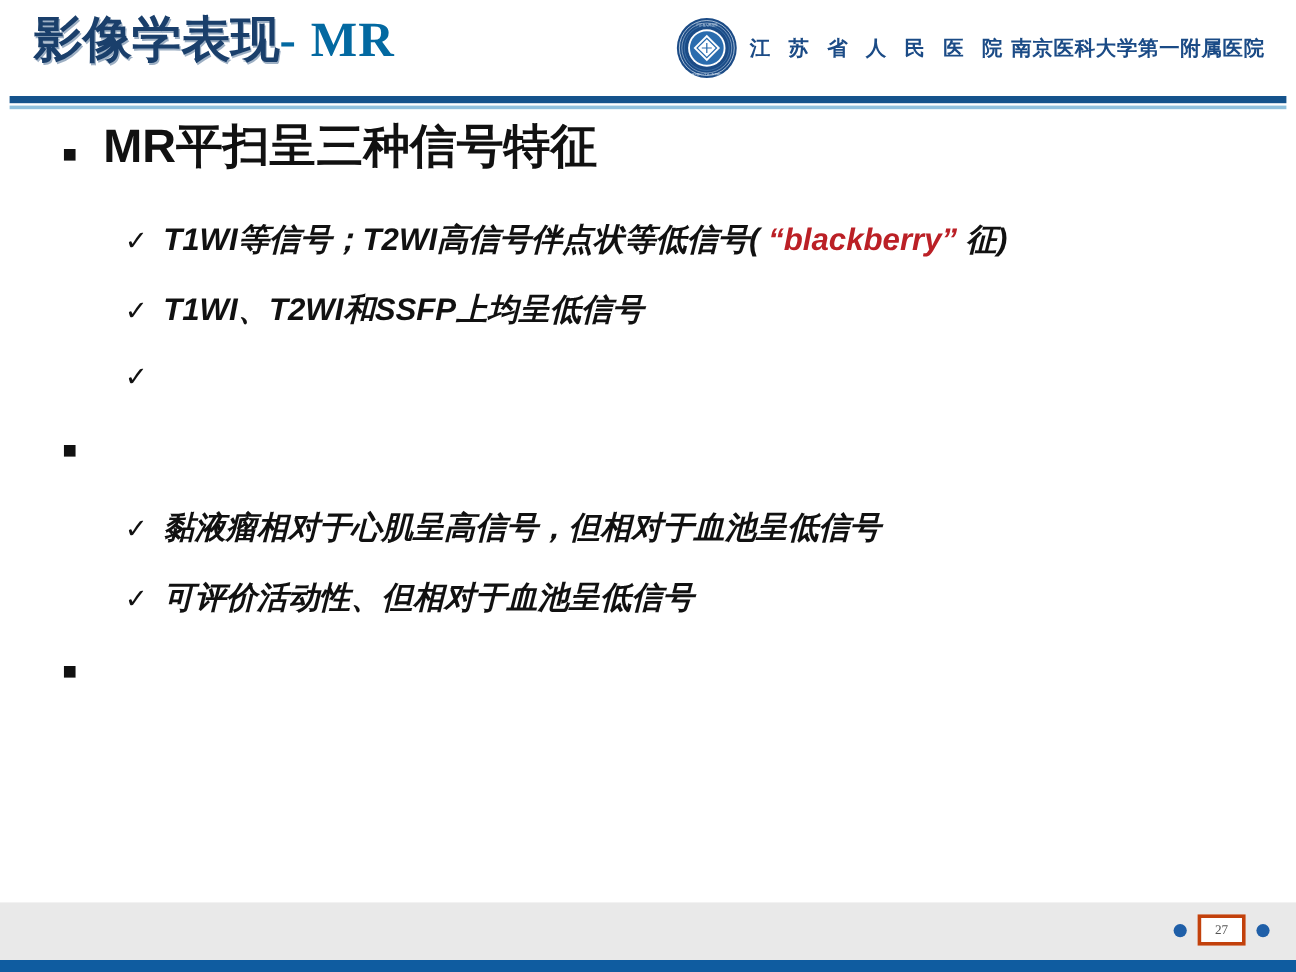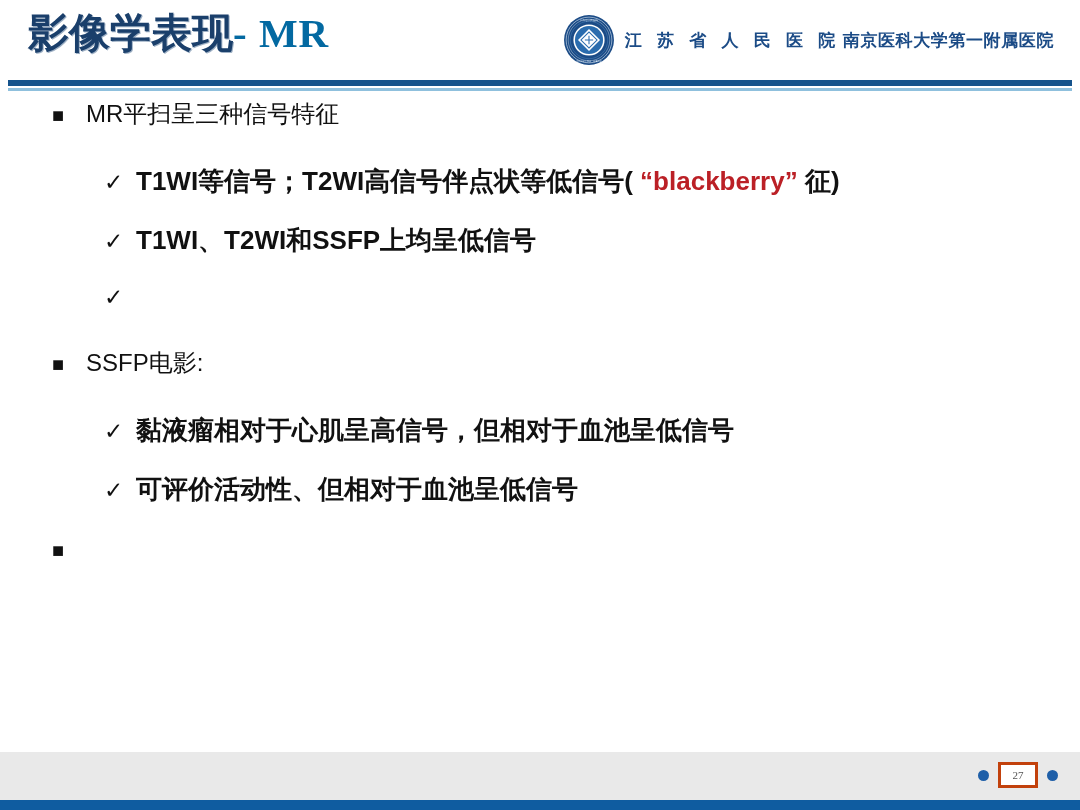--- a/index.html
+++ b/index.html
@@ -115,22 +115,22 @@
     color: #111111;
   }
   .lvl1 .marker {
     width: 34px;
     flex: 0 0 auto;
     font-size: 20px;
     line-height: 1;
     color: #111111;
   }
   .lvl1 .txt {
-    font-size: 24px;
-    font-weight: normal;
+    font-size: 39px;
+    font-weight: bold;
     line-height: 1.18;
     white-space: nowrap;
   }
   .lvl2 {
     display: flex;
     align-items: baseline;
     margin: 0 0 0 104px;
     color: #111111;
   }
   .lvl2 .marker {
@@ -139,20 +139,21 @@
     font-size: 23px;
     line-height: 1;
     color: #111111;
     font-weight: normal;
   }
   .lvl2 .txt {
     font-size: 26px;
     font-weight: bold;
     line-height: 1.18;
     white-space: nowrap;
+    font-style: italic;
   }
   .hl-red {
     color: #bb2026;
   }
   .sp-b1 { height: 38px; }
   .sp-b2 { height: 28px; }
   .sp-b3 { height: 30px; }
   .sp-b4 { height: 40px; }
   .sp-b5 { height: 28px; }
   .sp-b6 { height: 36px; }
@@ -267,21 +268,20 @@
     <div class="sp-b3"></div>
 
     <div class="lvl2">
       <span class="marker">✓</span>
     </div>
 
     <div class="sp-b4"></div>
 
     <div class="lvl1">
       <span class="marker">■</span>
-      <span class="txt">SSFP电影:</span>
     </div>
 
     <div class="sp-b1"></div>
 
     <div class="lvl2">
       <span class="marker">✓</span>
       <span class="txt">黏液瘤相对于心肌呈高信号，但相对于血池呈低信号</span>
     </div>
 
     <div class="sp-b5"></div>

